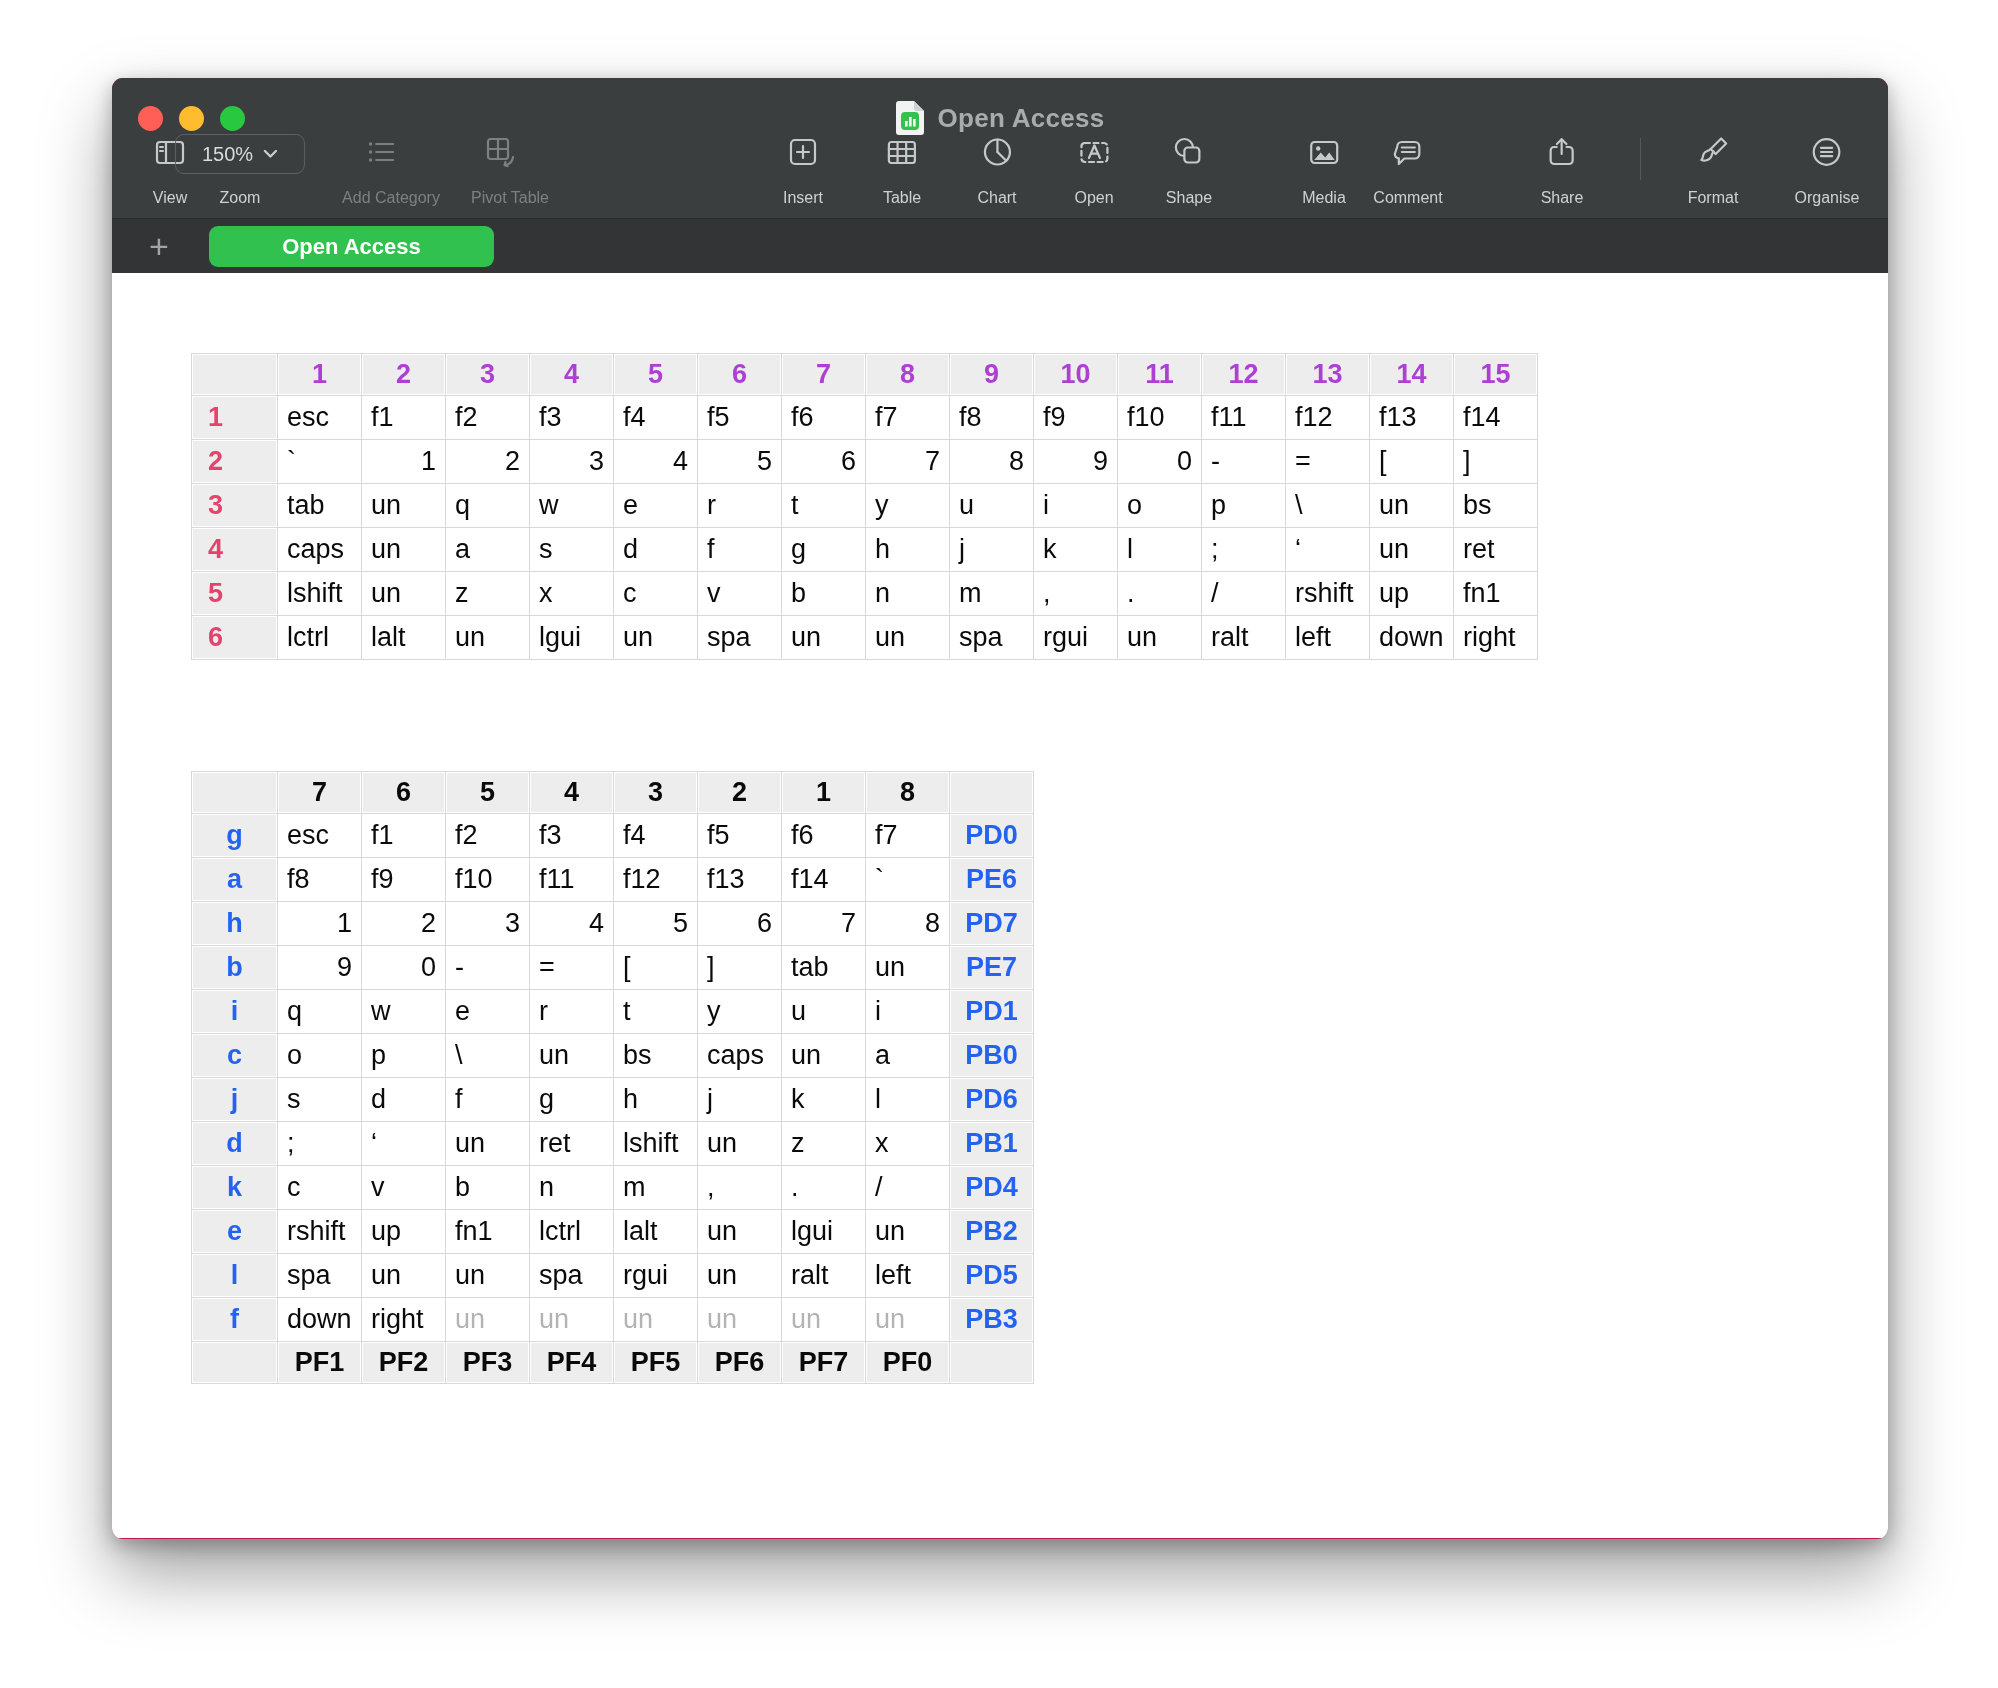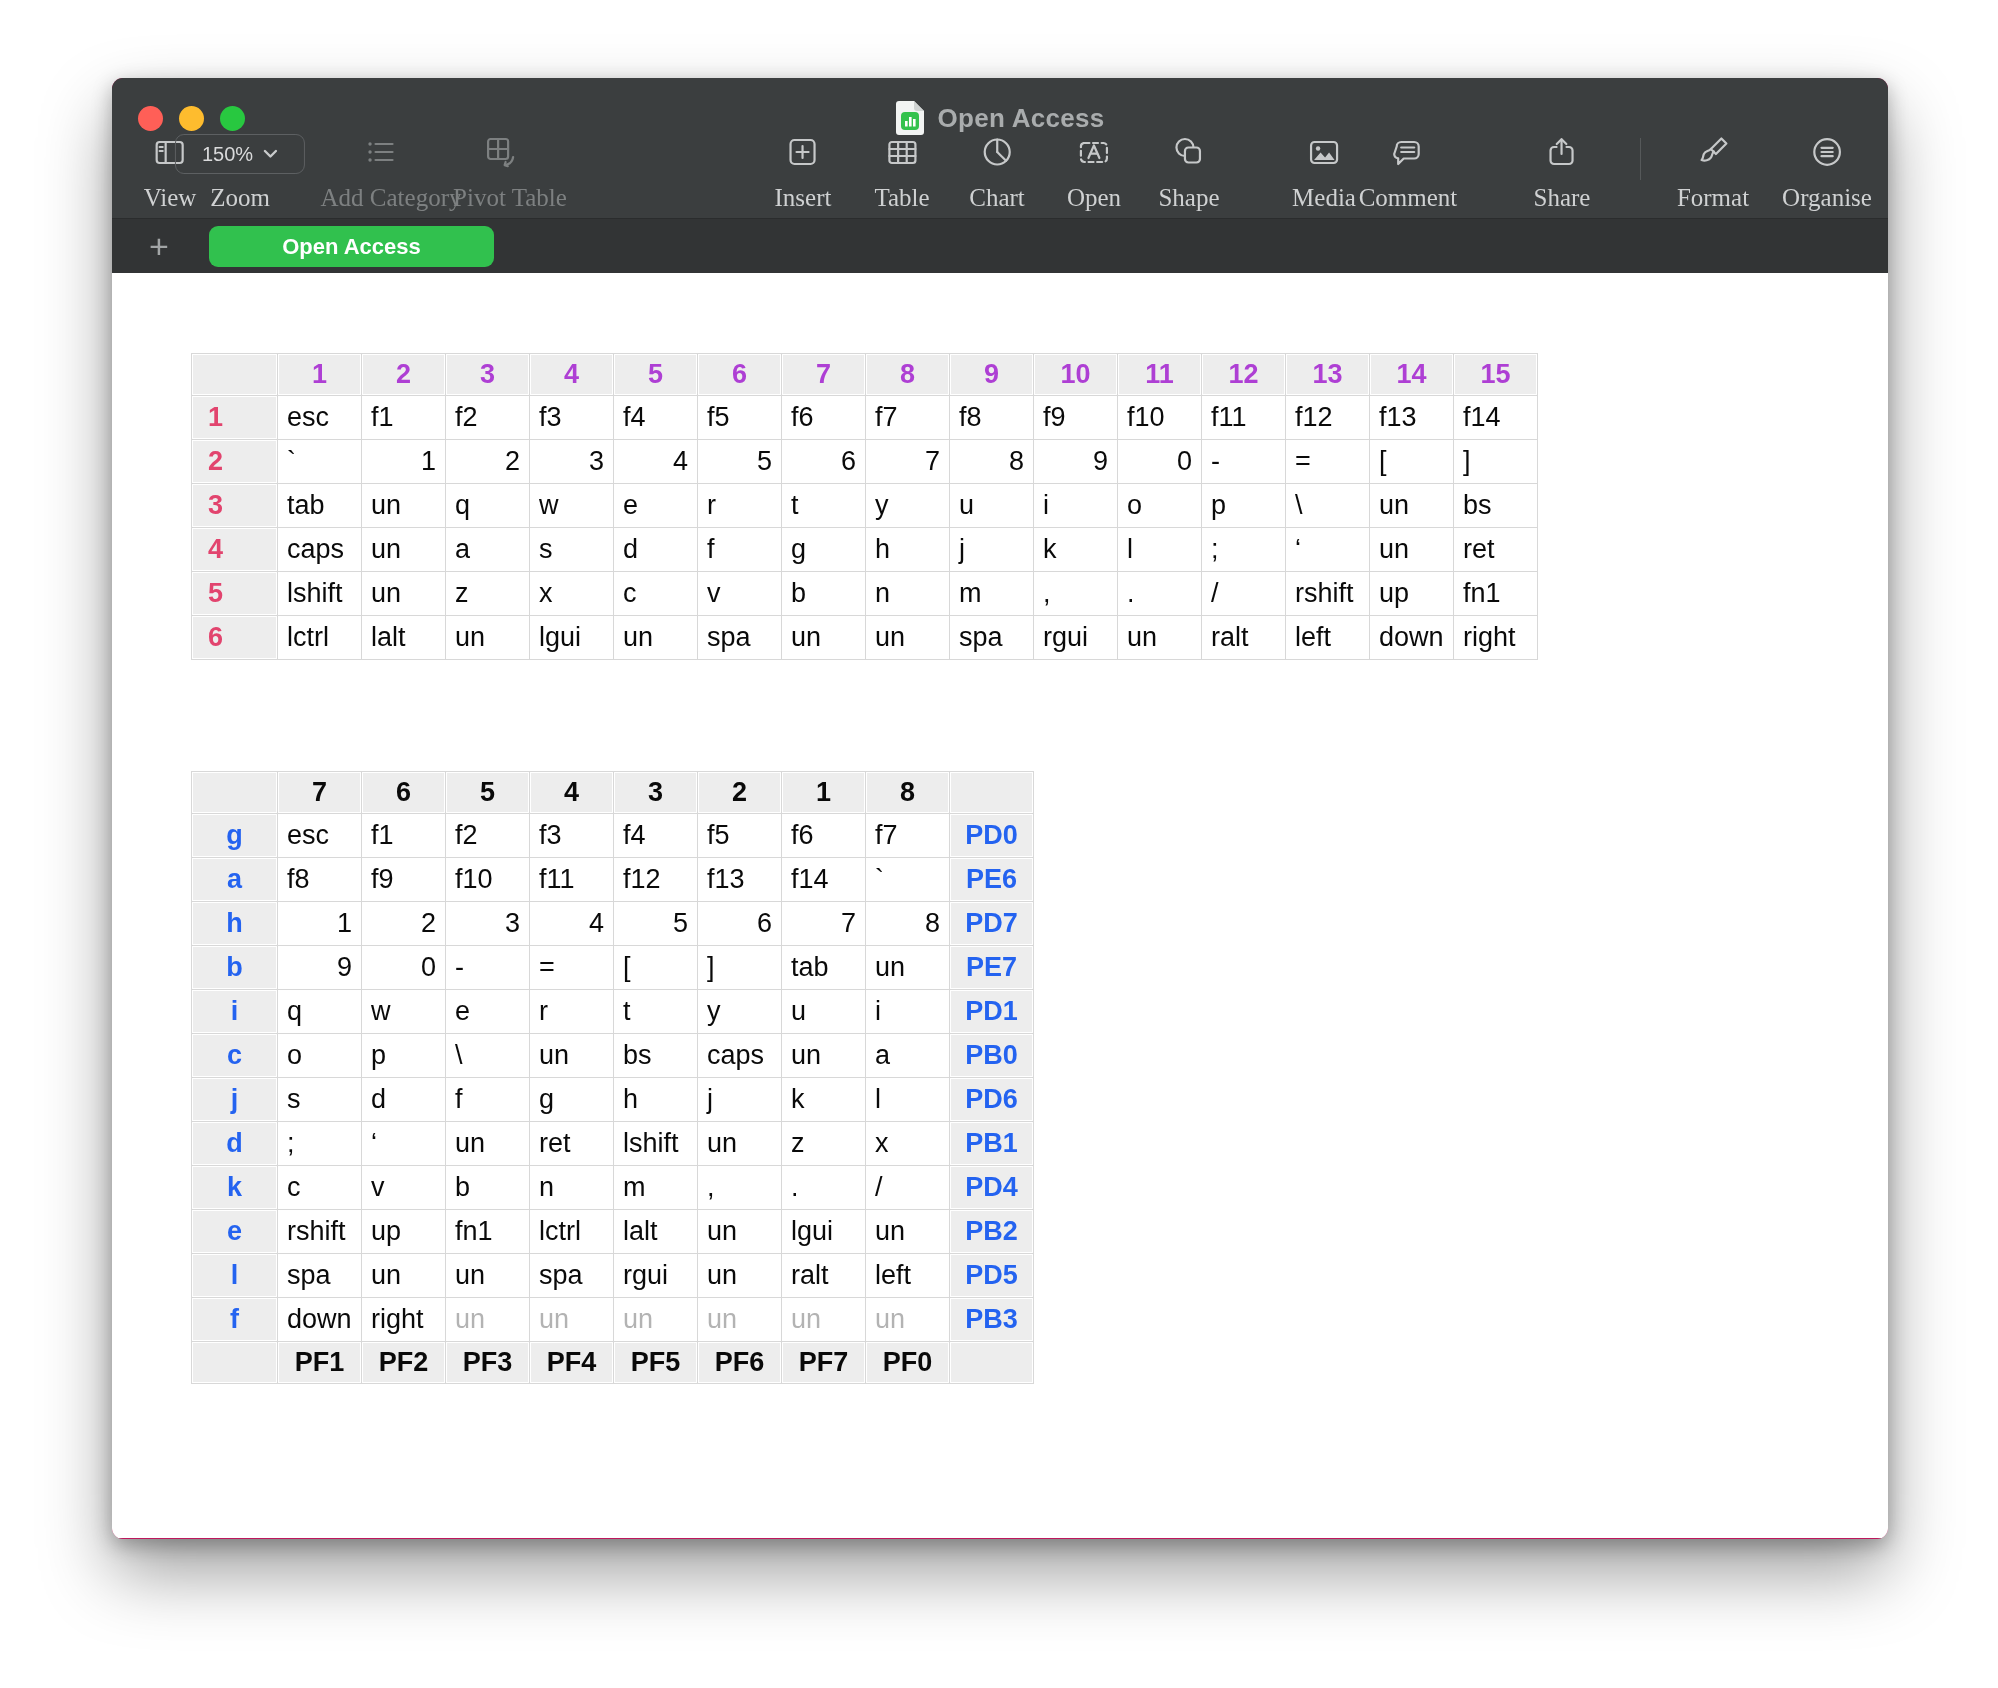--- a/index.html
+++ b/index.html
@@ -11,21 +11,21 @@
   
   .toolbar{position:relative;height:140px;background:#3b3e3f;}
   .lights{position:absolute;left:26px;top:28px;display:flex;gap:16px;}
   .light{width:25px;height:25px;border-radius:50%;}
   .light.red{background:#ff5f57;}
   .light.yellow{background:#febc2e;}
   .light.green{background:#28c840;}
   .titlebar{position:absolute;left:0;right:0;top:18px;height:44px;display:flex;align-items:center;justify-content:center;gap:12px;}
   .title-text{font-size:26px;font-weight:bold;color:#a9acad;letter-spacing:.3px;}
   .tool-item{position:absolute;top:56px;height:76px;display:flex;flex-direction:column;align-items:center;justify-content:space-between;transform:translateX(-50%);}
-  .tool-label{font-size:25px;color:#cfd1d2;white-space:nowrap;line-height:24px;font-family:Liberation Serif, serif;}
+  .tool-label{font-size:16px;color:#cfd1d2;white-space:nowrap;line-height:24px;}
   .tool-item.disabled .tool-label{color:#7d8081;margin-left:20px;}
   .zoom-btn{display:flex;align-items:center;gap:10px;height:40px;padding:0 26px;border:1.5px solid #5d6062;border-radius:9px;}
   .zoom-btn span{font-size:20px;color:#d9dadb;}
   .tb-divider{position:absolute;top:60px;width:1px;height:42px;background:#56595a;}
   
   .tabbar{position:relative;height:55px;background:#323435;border-top:1px solid #2a2c2d;}
   .add-tab{position:absolute;left:30px;top:0;width:34px;height:55px;color:#a2a5a6;font-size:34px;font-weight:300;
            display:flex;align-items:center;justify-content:center;}
   .sheet-tab{position:absolute;left:97px;top:7px;width:285px;height:41px;border-radius:9px;background:var(--tab-green);
              display:flex;align-items:center;justify-content:center;color:#fff;font-weight:bold;font-size:22px;}

